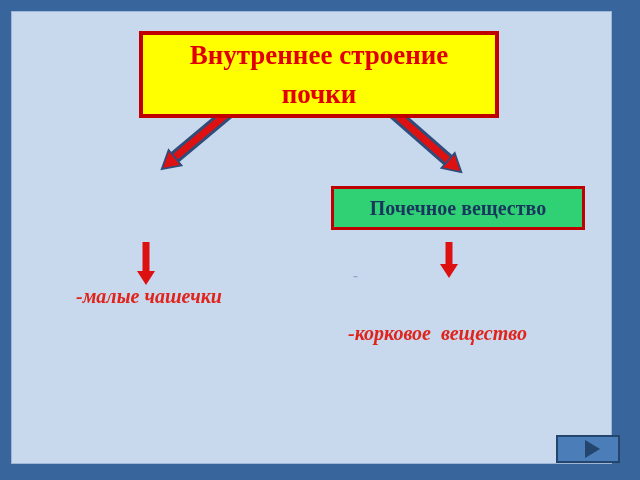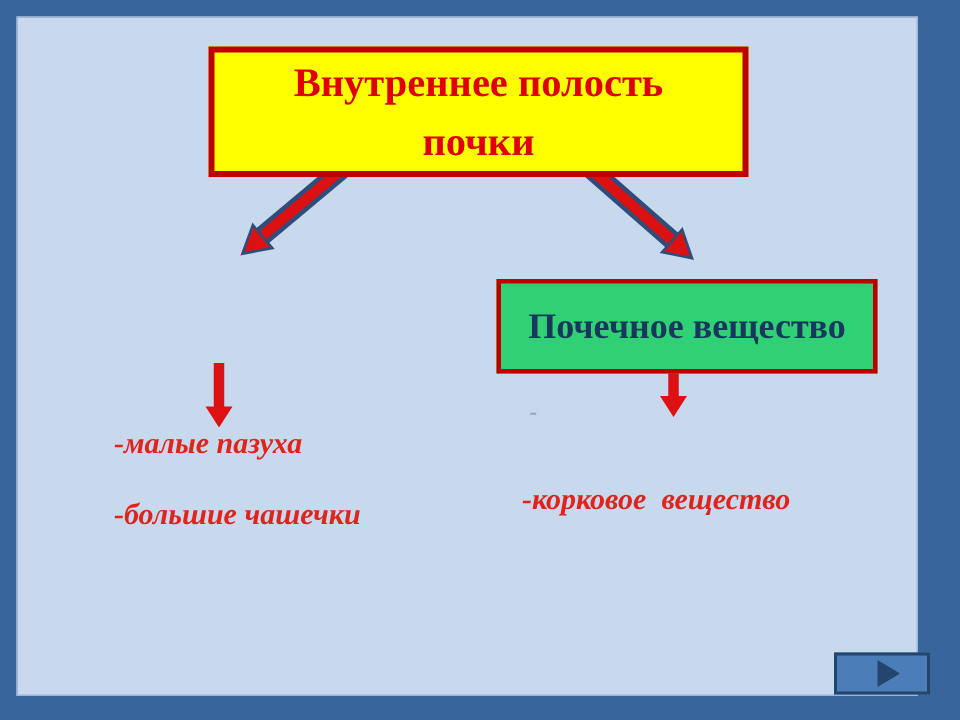--- a/index.html
+++ b/index.html
@@ -25,21 +25,21 @@
     font-size:27px;line-height:39px;font-weight:bold;color:#E10000;
     padding:0 18px;
   }
   .term-box{
     position:absolute;z-index:2;box-sizing:border-box;
     background:#30D175;border:3px solid #C00000;
     display:flex;align-items:center;justify-content:center;text-align:center;
     font-weight:bold;color:#17375D;
   }
   .term-box.left{left:31px;top:175px;width:246px;height:60px;font-size:19px;line-height:26px;padding:0 14px;}
-  .term-box.right{left:319px;top:174px;width:254px;height:63px;font-size:24px;line-height:26px;padding:0 8px;text-align:center;}
+  .term-box.right{left:319px;top:174px;width:254px;height:44px;font-size:20px;line-height:26px;padding:0 8px;text-align:center;}
   .list-item{
     position:absolute;z-index:2;
     font-size:20px;font-weight:bold;font-style:italic;color:#E0241C;
     white-space:pre;
   }
   .ll1{left:64px;top:273px;}
   .ll2{left:64px;top:320px;}
   .rl1{left:336px;top:272px;margin-top:38px;}
   .rl2{left:336px;top:299px;}
   .stray-dash{
@@ -78,30 +78,29 @@
       <line class="vred" x1="134" y1="230" x2="134" y2="260"></line>
       <polygon class="vhead" points="125,259 143,259 134,273"></polygon>
     </g>
     <g>
       <line class="vred" x1="437" y1="230" x2="437" y2="253"></line>
       <polygon class="vhead" points="428,252 446,252 437,266"></polygon>
     </g>
   </svg>
 
   <div class="title-box">
-    <span>Внутреннее полость почки</span>
+    <span>Внутреннее строение почки</span>
   </div>
 
 
   <div class="term-box right">
     <span>Почечное вещество</span>
   </div>
 
-  <div class="list-item ll1">-малые пазуха</div>
-  <div class="list-item ll2">-большие чашечки</div>
+  <div class="list-item ll1">-малые чашечки</div>
 
   <div class="stray-dash">-</div>
   <div class="list-item rl1">-корковое  вещество</div>
 
   <button class="nav-btn">
     <span class="tri"></span>
   </button>
 
 </div>
 

